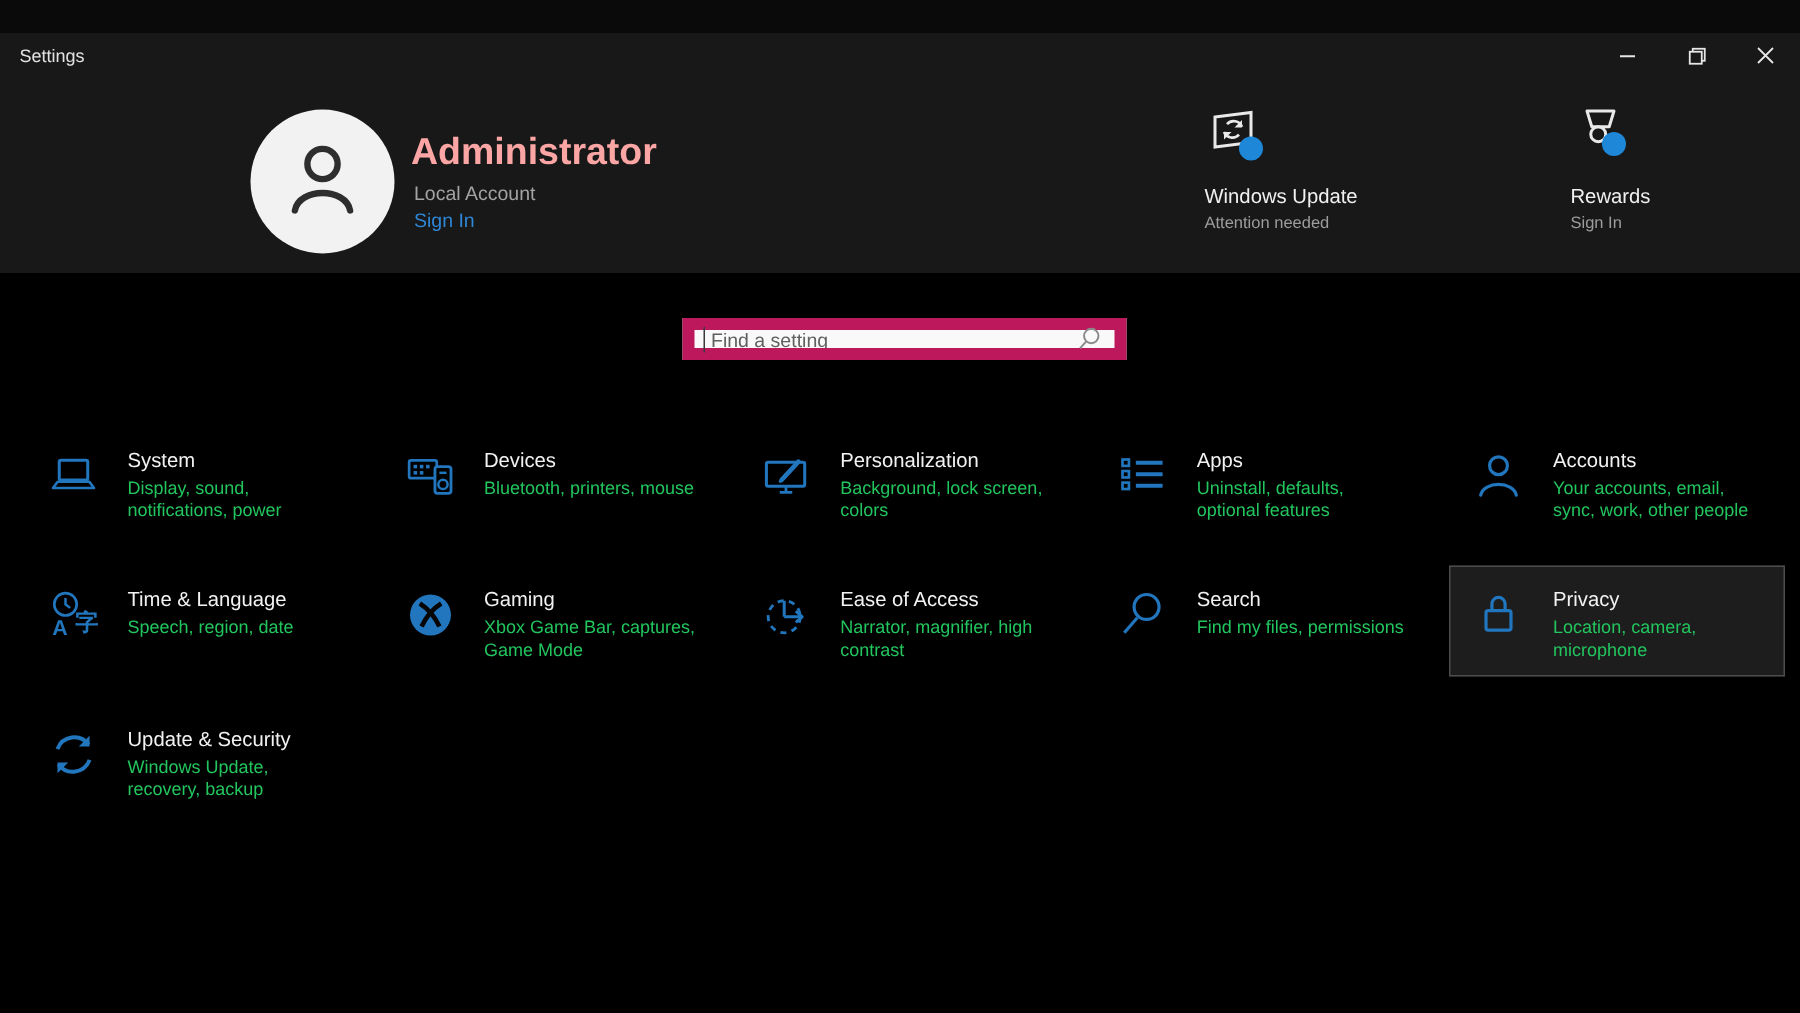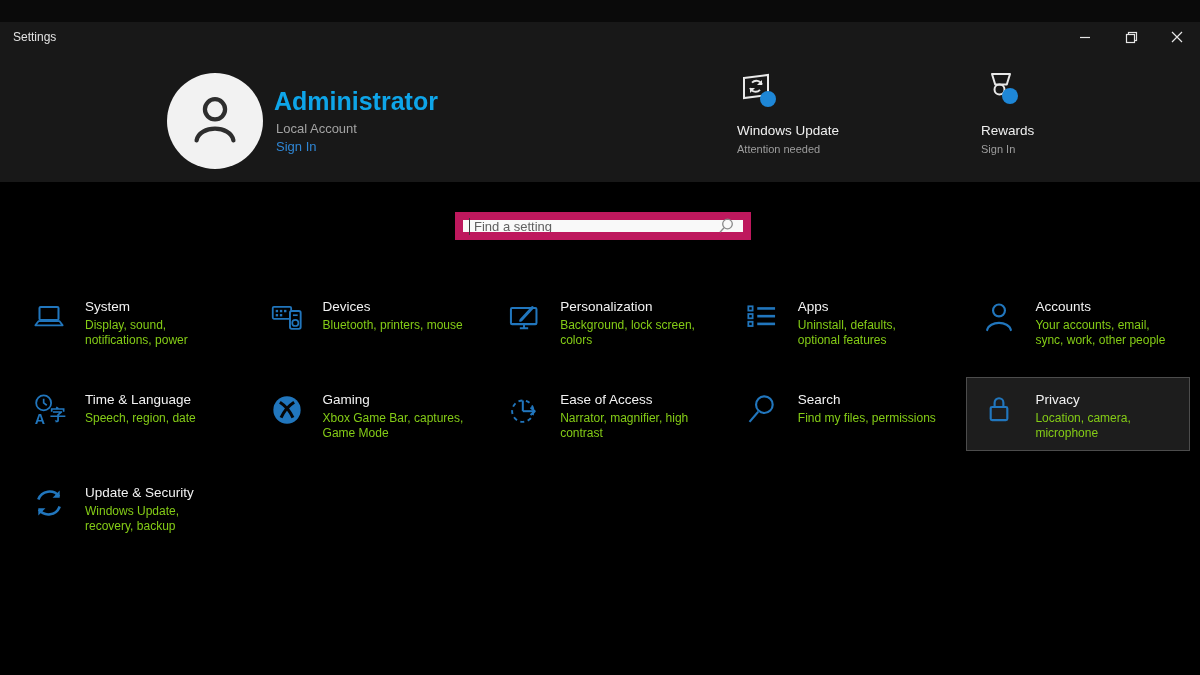--- a/index.html
+++ b/index.html
@@ -13,26 +13,26 @@
 
   
   #apptitle { position:absolute; left:13px; top:30px; font-size:12px; color:#e2e2e2; }
   #wincontrols { position:absolute; right:0; top:22px; display:flex; }
   .wc { width:46px; height:30px; display:flex; align-items:center; justify-content:center; }
   .wc svg { display:block; }
 
   
   #avatar { position:absolute; left:167px; top:73px; width:96px; height:96px; border-radius:50%;
             background:#f2f2f2; display:flex; align-items:center; justify-content:center; }
-  #acct-name { position:absolute; left:274px; top:87px; font-size:25px; font-weight:bold; color:#0ea5e9; }
+  #acct-name { position:absolute; left:274px; top:87px; font-size:25px; font-weight:bold; color:#fca5a5; }
   #acct-type { position:absolute; left:276px; top:121px; font-size:13px; color:#a3a3a3; }
   #acct-signin { position:absolute; left:276px; top:139px; font-size:13px; color:#2f86d4; cursor:pointer; }
 
   
-  #quick-status { position:absolute; left:737px; top:68px; display:flex; gap:104px; }
+  #quick-status { position:absolute; left:803px; top:68px; display:flex; gap:104px; }
   .qs { position:relative; width:140px; }
   .qs-icon { display:block; width:44px; height:46px; }
   .qs-title { margin-top:9px; font-size:13.5px; color:#f0f0f0; }
   .qs-sub { margin-top:5px; font-size:11px; color:#9d9d9d; }
 
   
   #searchwrap { position:absolute; left:455px; top:212px; width:296px; height:28px;
                 background:#f9f9f9; border:8px solid #be185d; display:flex; align-items:center; }
   #caret { width:1px; height:17px; background:#3a3a3a; margin-left:6px; }
   #searchinput { flex:1; border:none; outline:none; background:transparent; height:100%;
@@ -43,21 +43,21 @@
   
   #grid { position:absolute; left:16px; top:284px; width:1174px;
           display:grid; grid-template-columns:repeat(5,1fr); grid-auto-rows:93px;
           column-gap:14px; }
   .tile { display:flex; gap:17px; padding:12px 12px 10px 13px; border:1px solid transparent;
           cursor:pointer; align-items:flex-start; height:74px; }
   .tile.selected { background:#1d1d1d; border-color:#4c4c4c; }
   .ic { width:38px; height:38px; flex:none; margin-top:1px; }
   .ic svg { width:38px; height:38px; display:block; }
   .t-title { font-size:13.5px; color:#f2f2f2; margin-top:2px; }
-  .t-sub { font-size:12px; color:#84cc16; line-height:14.5px; margin-top:4px; max-width:185px; }
+  .t-sub { font-size:12px; color:#22c55e; line-height:14.5px; margin-top:4px; max-width:185px; }
 </style>
 </head>
 <body>
 
 <div id="window">
   <div id="topstrip"></div>
   <div id="headerband"></div>
 
   <div id="apptitle">Settings</div>
 

